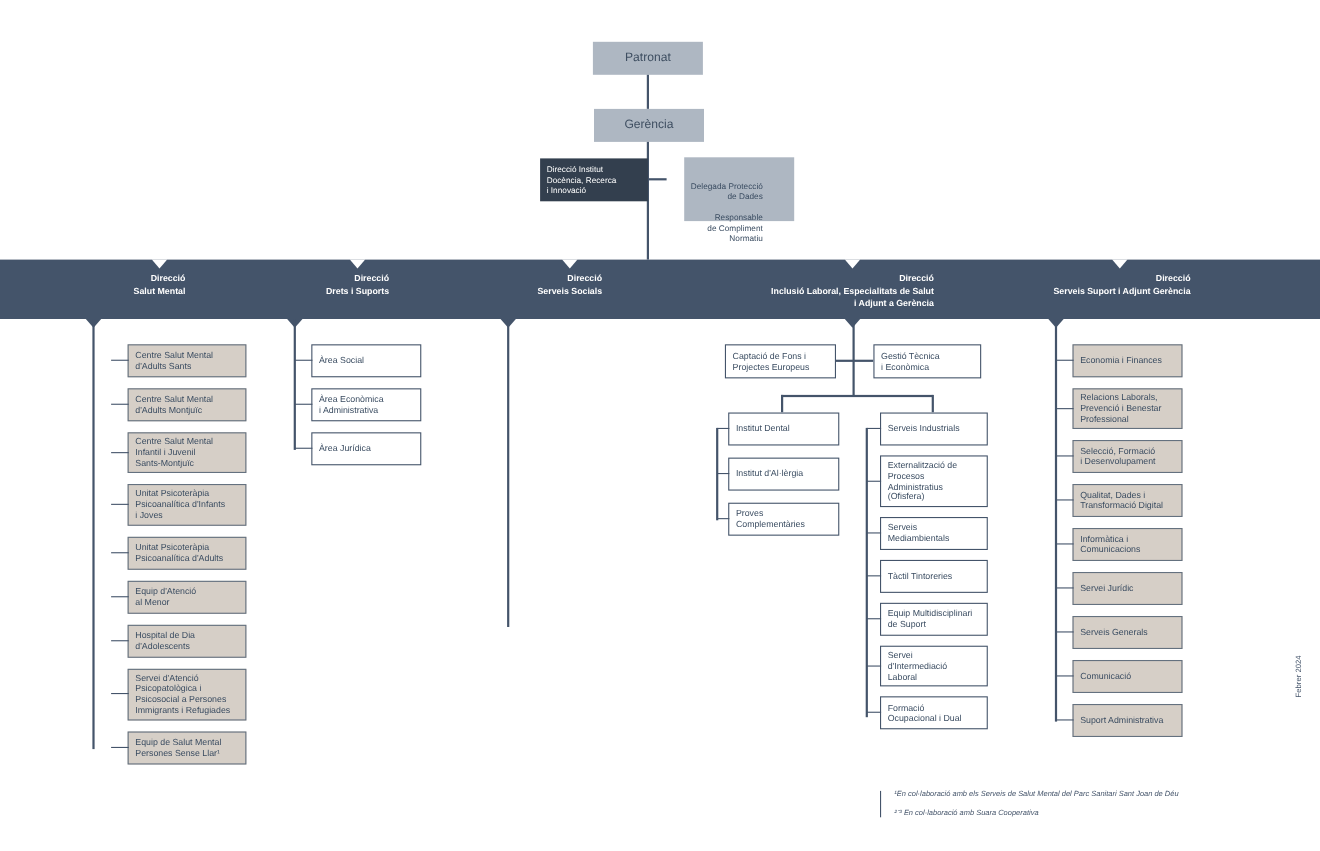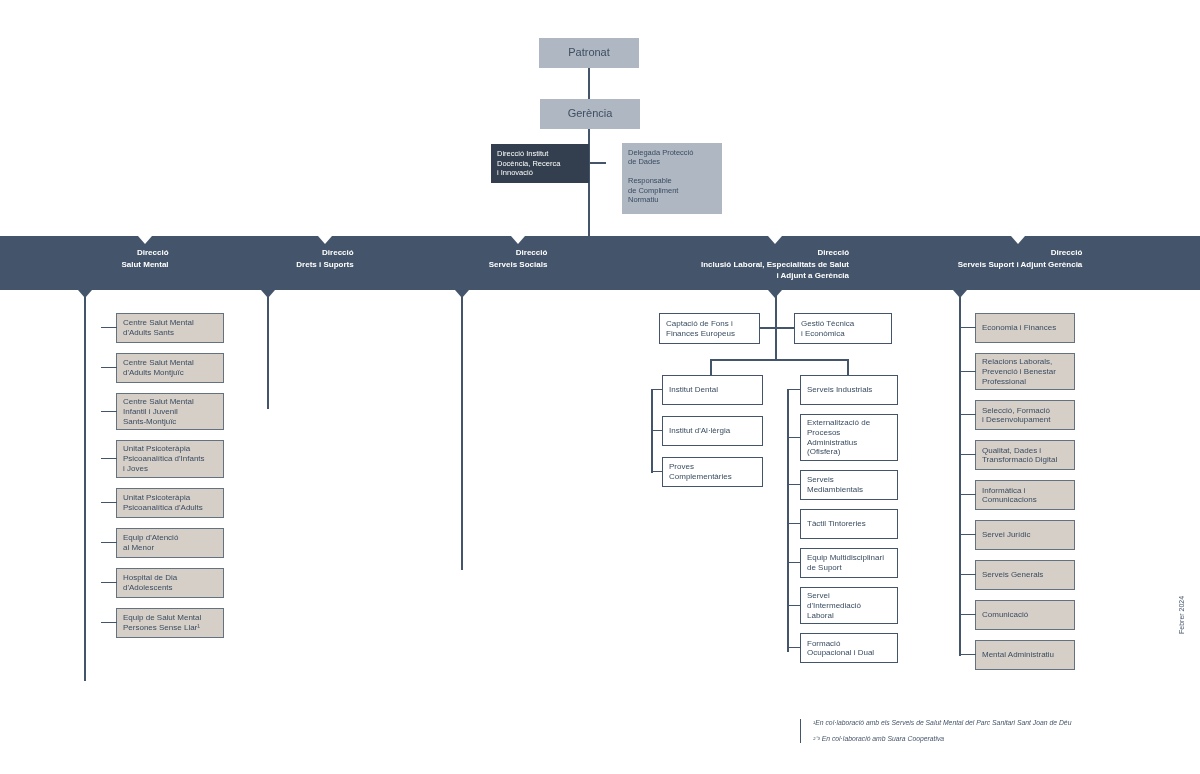--- a/index.html
+++ b/index.html
@@ -74,21 +74,21 @@
 
   <div class="box grayfill topbox abs" style="left:539px;top:38px;width:100px;height:30px;">Patronat</div>
   <div class="vl" style="left:588px;top:68px;height:31px;"></div>
   <div class="box grayfill topbox abs" style="left:540px;top:99px;width:100px;height:30px;">Gerència</div>
   <div class="vl" style="left:588px;top:129px;height:107px;"></div>
   <div class="hl" style="left:573px;top:162px;width:33px;"></div>
 
   <div class="box darkfill smalltext abs" style="left:475px;top:144px;width:98px;height:39px;padding:4px 6px;">Direcció Institut
 Docència, Recerca
 i Innovació</div>
-  <div class="box grayfill smalltext abs" style="left:606px;top:143px;width:100px;height:71px;align-items:flex-start;padding:5px 6px;">Delegada Protecció
+  <div class="box grayfill smalltext abs" style="left:606px;top:143px;width:100px;height:58px;align-items:flex-start;padding:22px 6px;text-align:right;">Delegada Protecció
 de Dades
 
 Responsable
 de Compliment
 Normatiu</div>
 
   <div class="band"></div>
 
   <div class="band-label" style="left:145px;">Direcció
 Salut Mental</div>
@@ -129,36 +129,46 @@
 Sants-Montjuïc</div>
     <div class="box beige">Unitat Psicoteràpia
 Psicoanalítica d'Infants
 i Joves</div>
     <div class="box beige">Unitat Psicoteràpia
 Psicoanalítica d'Adults</div>
     <div class="box beige">Equip d'Atenció
 al Menor</div>
     <div class="box beige">Hospital de Dia
 d'Adolescents</div>
+    <div class="box beige">Servei d'Atenció
+Psicopatològica i
+Psicosocial a Persones
+Immigrants i Refugiades</div>
     <div class="box beige">Equip de Salut Mental
 Persones Sense Llar¹</div>
   </div>
 
+  <div class="stack" style="left:283px;top:313px;width:100px;--stub:16px;">
+    <div class="box white">Àrea Social</div>
+    <div class="box white">Àrea Econòmica
+i Administrativa</div>
+    <div class="box white">Àrea Jurídica</div>
+  </div>
 
 
   <div class="vl" style="left:775px;top:290px;height:70px;"></div>
   <div class="hl" style="left:760px;top:327px;width:34px;"></div>
   <div class="hl" style="left:710px;top:359px;width:138px;"></div>
   <div class="vl" style="left:710px;top:359px;height:16px;"></div>
   <div class="vl" style="left:847px;top:359px;height:16px;"></div>
   <div class="vl" style="left:651px;top:389px;height:84px;"></div>
   <div class="vl" style="left:787px;top:389px;height:263px;"></div>
 
   <div class="box white abs" style="left:659px;top:313px;width:101px;min-height:31px;">Captació de Fons i
-Finances Europeus</div>
+Projectes Europeus</div>
   <div class="box white abs" style="left:794px;top:313px;width:98px;min-height:31px;">Gestió Tècnica
 i Econòmica</div>
 
   <div class="stack" style="left:800px;top:375px;width:98px;--stub:13px;--gap:9px;">
     <div class="box white">Serveis Industrials</div>
     <div class="box white">Externalització de
 Procesos
 Administratius
 (Ofisfera)</div>
     <div class="box white">Serveis
@@ -187,21 +197,21 @@
 Professional</div>
     <div class="box beige">Selecció, Formació
 i Desenvolupament</div>
     <div class="box beige">Qualitat, Dades i
 Transformació Digital</div>
     <div class="box beige">Informàtica i
 Comunicacions</div>
     <div class="box beige">Servei Jurídic</div>
     <div class="box beige">Serveis Generals</div>
     <div class="box beige">Comunicació</div>
-    <div class="box beige">Mental Administratiu</div>
+    <div class="box beige">Suport Administrativa</div>
   </div>
 
   <div class="footnotes">
     <div class="footnote">¹En col·laboració amb els Serveis de Salut Mental del Parc Sanitari Sant Joan de Déu</div>
     <div class="footnote">²⁻³ En col·laboració amb Suara Cooperativa</div>
   </div>
 
   <div class="date-vertical">Febrer 2024</div>
 
 </div>

